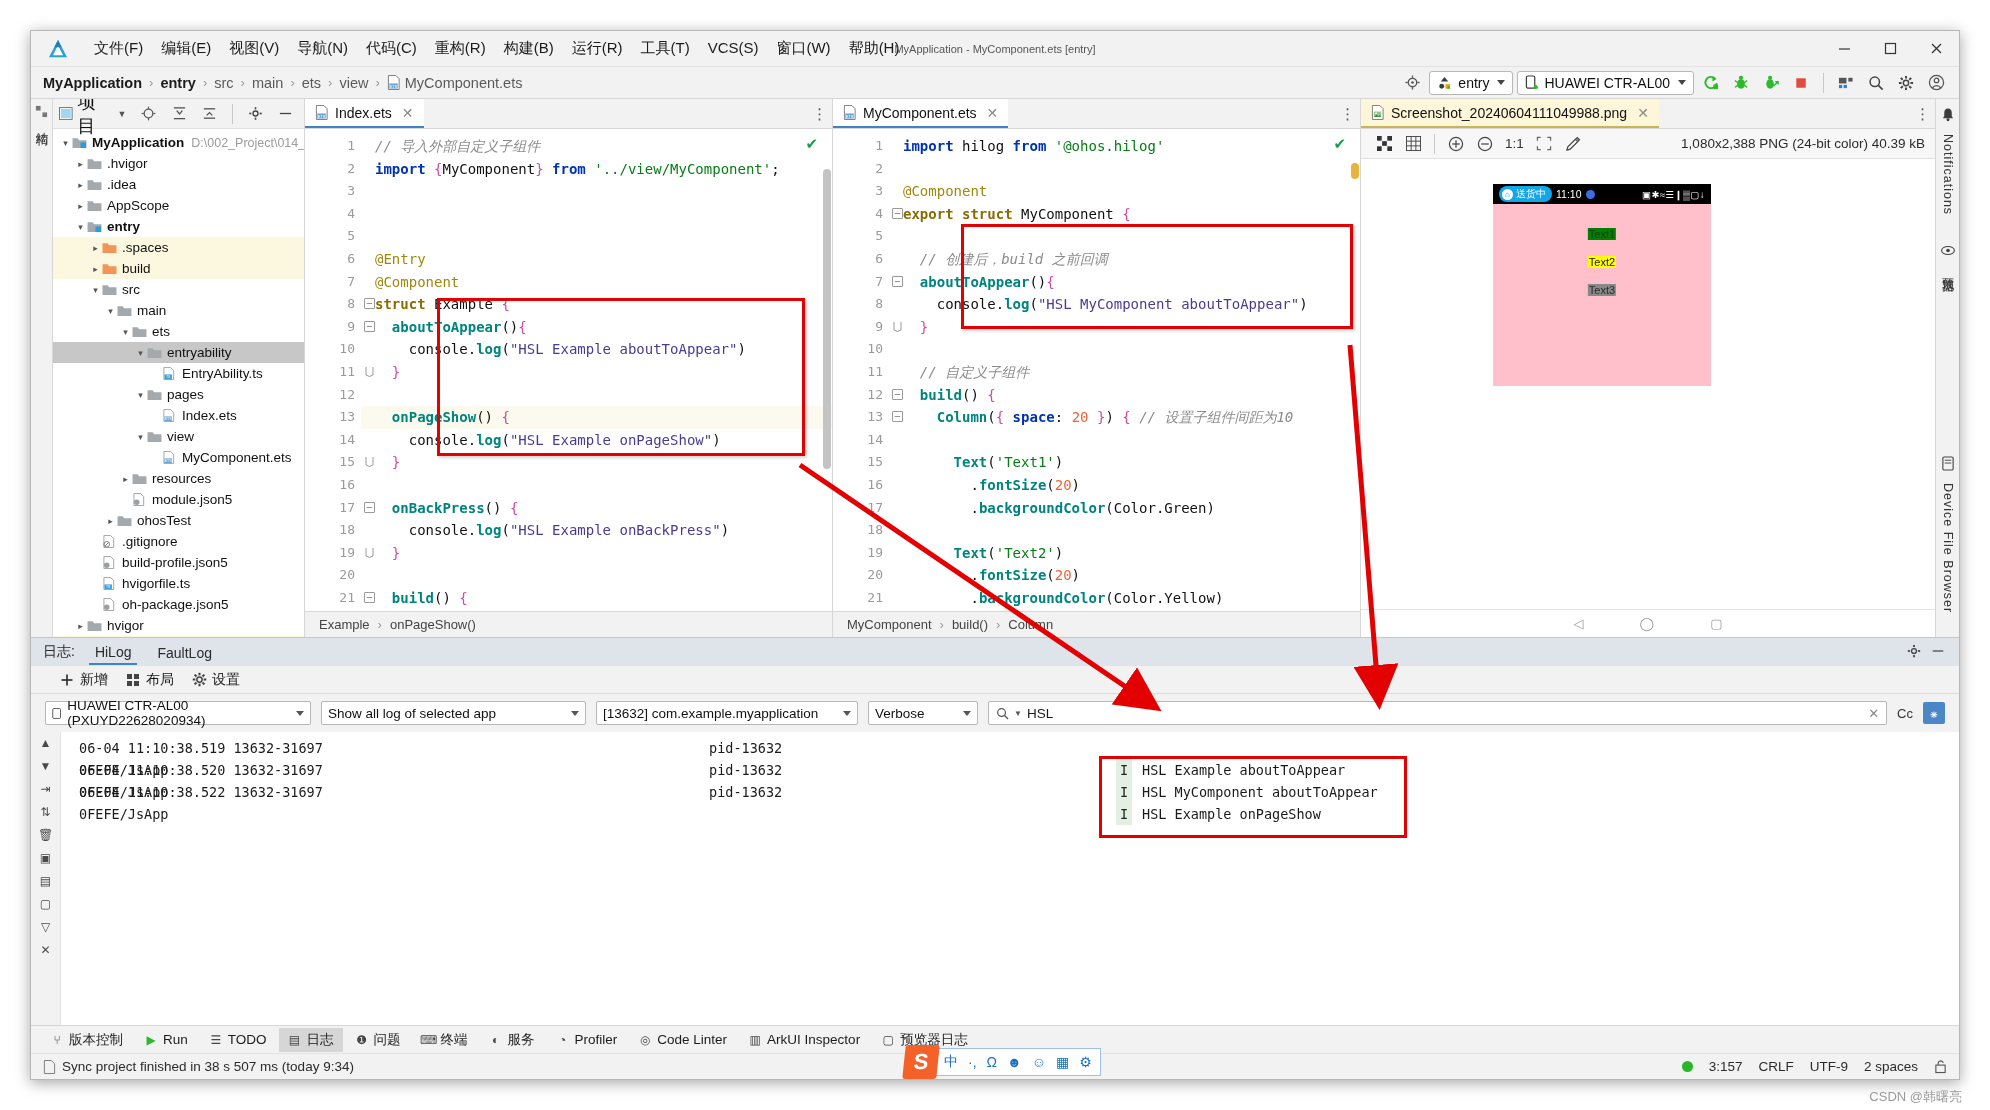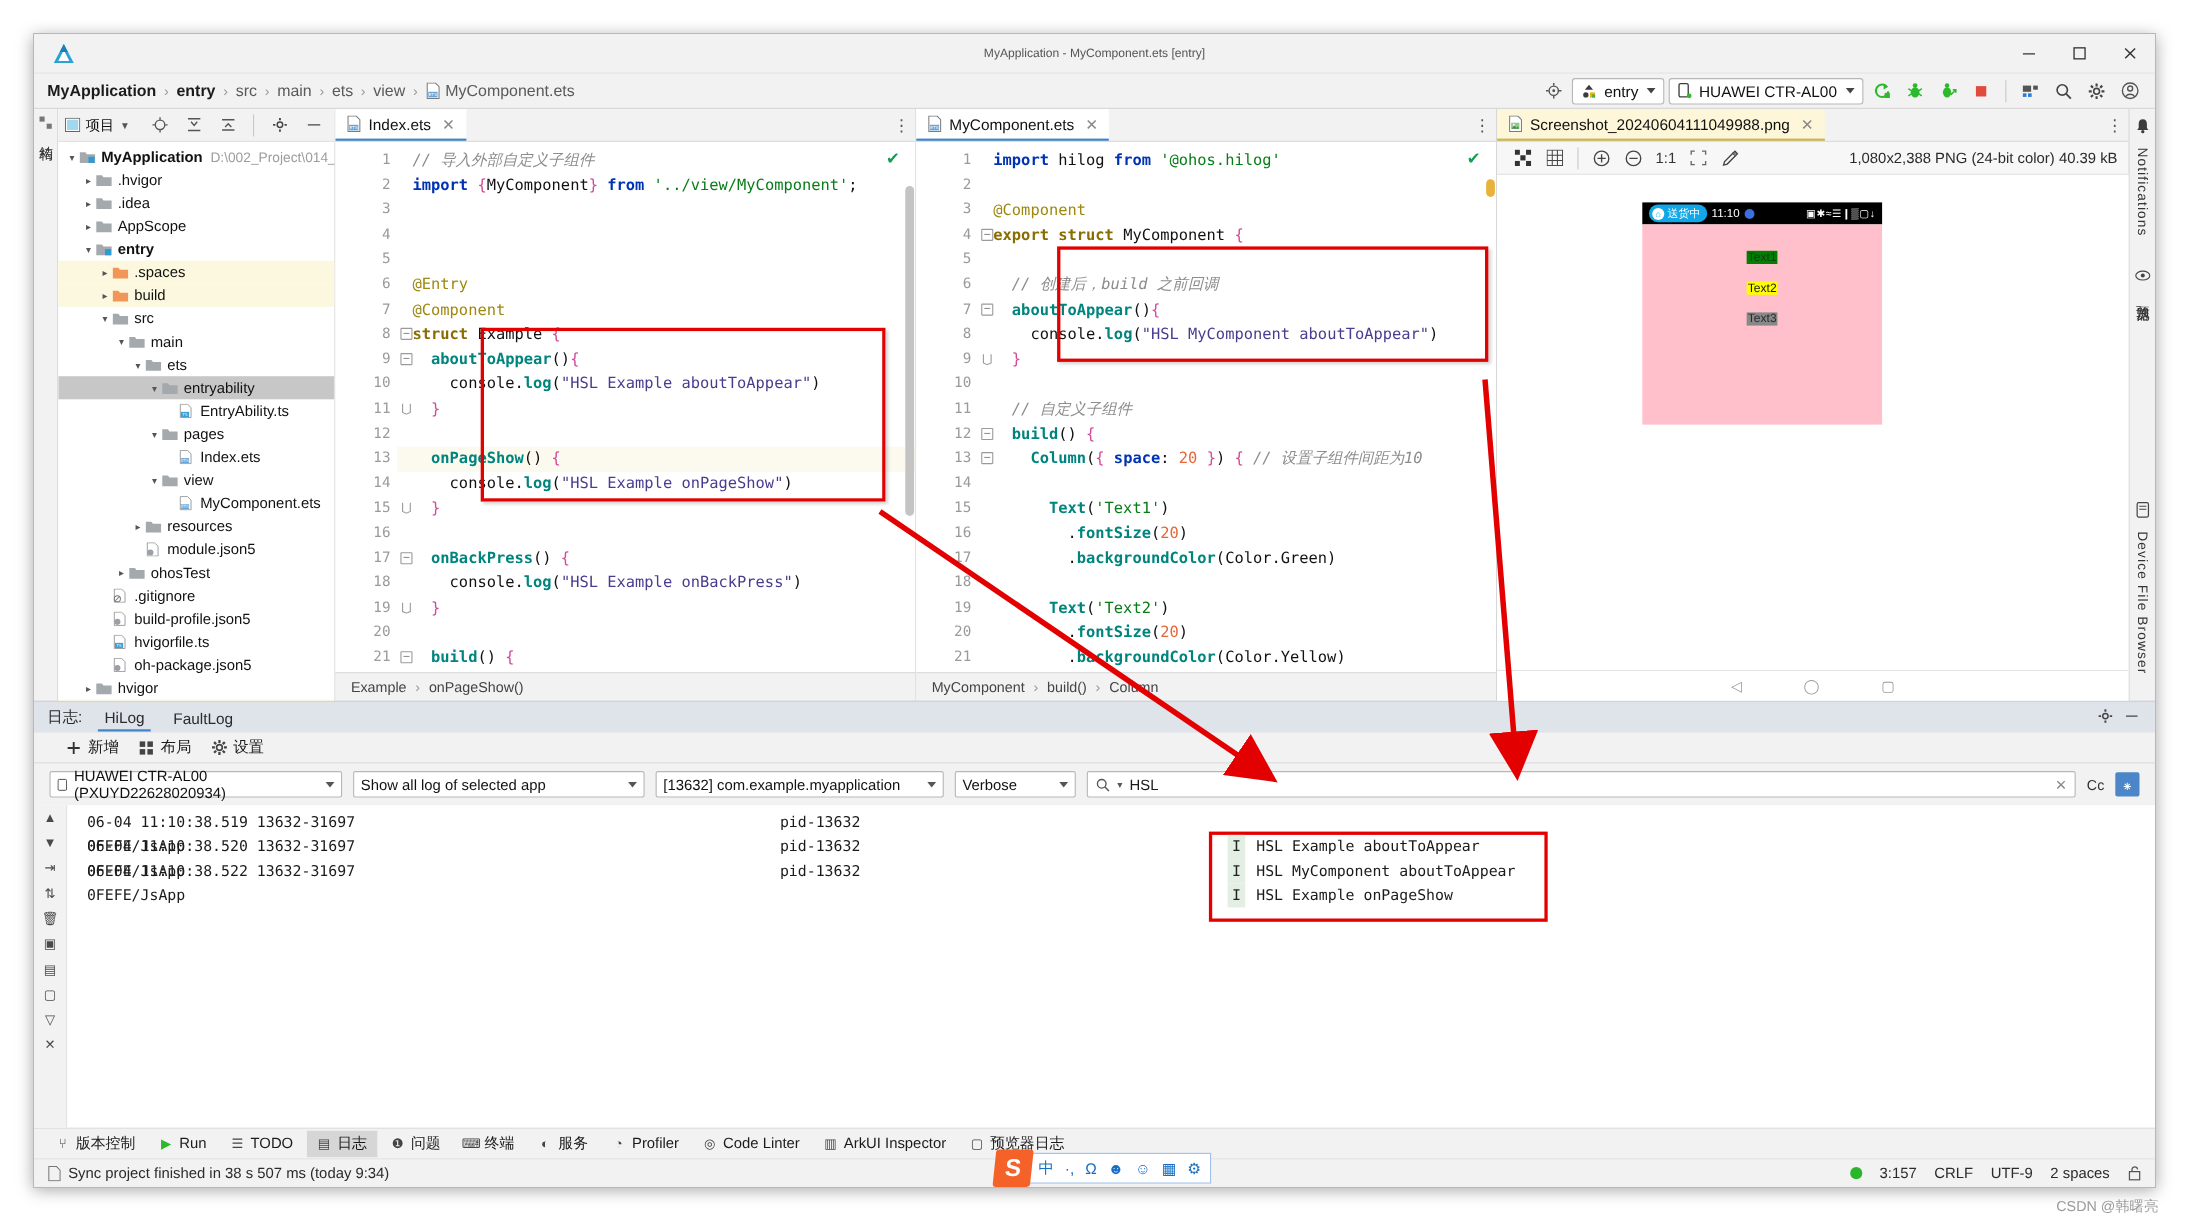--- a/index.html
+++ b/index.html
@@ -61,21 +61,21 @@
 
   
   .project {
     width:252px; background:#fff; border-right:1px solid #d7d7d7;
     display:flex; flex-direction:column; flex:none; min-height:0;
   }
   .proj-head {
     height:30px; background:#f2f2f2; display:flex; align-items:center;
     padding:0 6px; gap:5px; border-bottom:1px solid #e0e0e0; flex:none;
   }
-  .proj-title { font-size:13px; color:#111; }
+  .proj-title { font-size:18px; color:#111; }
   .proj-head .sp { margin-left:auto; }
   .tree { flex:1; overflow:hidden; padding-top:3px; font-size:13.5px; position:relative;}
   .node { height:21px; display:flex; align-items:center; white-space:nowrap; padding-right:4px;}
   .node.sel { background:#c7c7c7; }
   .node.hl { background:#fcf8df; }
   .arrow { width:13px; text-align:center; color:#555; font-size:9px; flex:none;}
   .fico { width:15px; height:13px; margin-right:5px; flex:none; }
   .nlabel { color:#111; }
   .nlabel.b { font-weight:bold; }
   .npath { color:#9c9c9c; font-size:12.5px; margin-left:7px;}
@@ -197,20 +197,34 @@
 <body>
 
 <div class="ide">
 
   <div class="menubar">
     <svg class="logo-ico" viewBox="0 0 24 22">
       <path d="M12 1 L22 20 L2 20 Z" fill="#2aa3d4"></path>
       <path d="M12 7 L17.5 18 L6.5 18 Z" fill="#ffffff"></path>
       <path d="M12 1 L16 9 L8 9 Z" fill="#1d7fb5"></path>
     </svg>
+    <div id="menu-items" style="display:flex">
+        <div class="menu-item">文件(F)</div>
+        <div class="menu-item">编辑(E)</div>
+        <div class="menu-item">视图(V)</div>
+        <div class="menu-item">导航(N)</div>
+        <div class="menu-item">代码(C)</div>
+        <div class="menu-item">重构(R)</div>
+        <div class="menu-item">构建(B)</div>
+        <div class="menu-item">运行(R)</div>
+        <div class="menu-item">工具(T)</div>
+        <div class="menu-item">VCS(S)</div>
+        <div class="menu-item">窗口(W)</div>
+        <div class="menu-item">帮助(H)</div>
+      </div>
     <div class="win-title">MyApplication - MyComponent.ets [entry]</div>
     <div class="win-btns">
       <div class="win-btn">
         <svg width="13" height="13" viewBox="0 0 13 13">
             <line x1="1" y1="7" x2="12" y2="7" stroke="#333" stroke-width="1.2"></line>
           </svg>
       </div>
       <div class="win-btn">
         <svg width="13" height="13" viewBox="0 0 13 13">
             <rect x="1.5" y="1.5" width="10" height="10" fill="none" stroke="#333" stroke-width="1.2"></rect>

